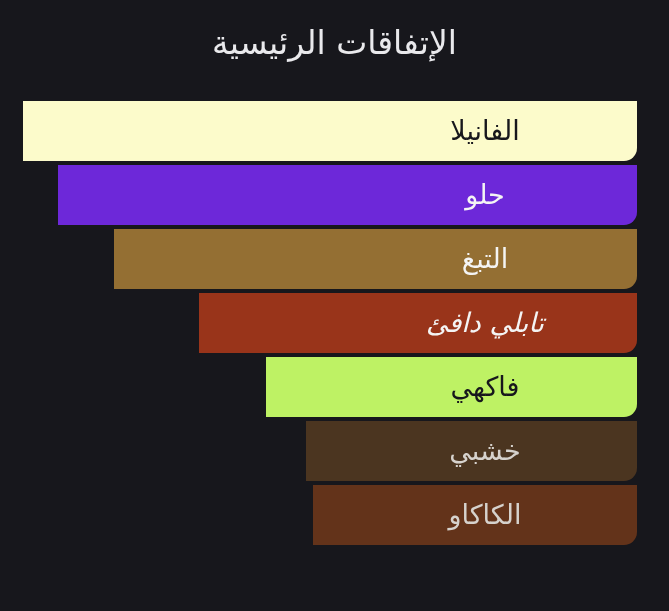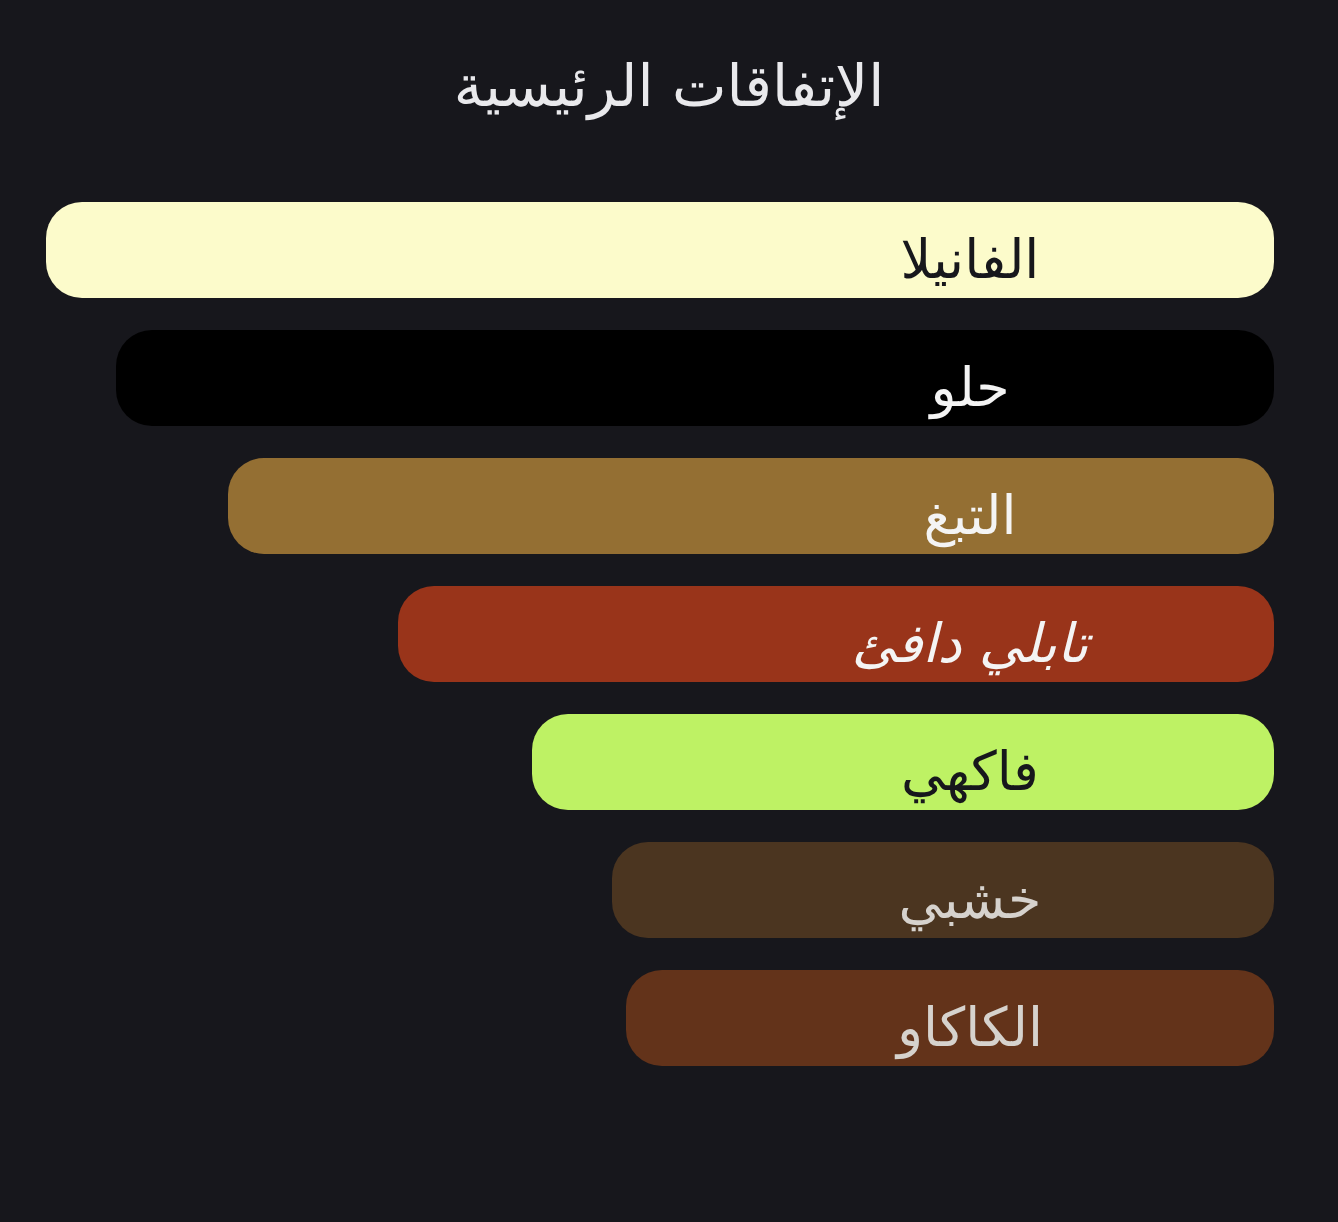--- a/index.html
+++ b/index.html
@@ -19,44 +19,43 @@
     height: 611px;
     background: #17171c;
   }
   .chart-title {
     position: absolute;
     top: 21px;
     left: 0;
     width: 669px;
     text-align: center;
     color: #e9e9ec;
-    font-size: 29px;
+    font-size: 33px;
     line-height: 44px;
     font-weight: 400;
     letter-spacing: 0px;
     direction: rtl;
     white-space: nowrap;
   }
   .funnel {
     position: absolute;
     top: 101px;
     left: 0;
     width: 669px;
     height: 500px;
   }
   .funnel-bar {
     position: absolute;
-    height: 48px;
+    height: 60px;
     border-top-left-radius: 0px;
     border-top-right-radius: 0px;
     border-bottom-left-radius: 0px;
     border-bottom-right-radius: 13px;
     box-sizing: border-box;
     display: block;
-    border-radius: 18px;
   }
   .funnel-label {
     position: absolute;
     top: 0;
     left: 0;
     width: 100%;
     height: 60px;
     line-height: 60px;
     text-align: center;
     font-size: 27px;
@@ -71,21 +70,21 @@
 <div class="chart-root" style="background: rgb(23, 23, 28);">
 
   <div class="chart-title" style="color: rgb(233, 233, 236);">الإتفاقات الرئيسية</div>
 
   <div class="funnel">
 
     <div class="funnel-bar" style="left: 23px; top: 0px; width: 614px; background: rgb(252, 251, 203);">
       <span class="funnel-label" style="color: rgb(23, 23, 28); left: 155px;">الفانيلا</span>
     </div>
 
-    <div class="funnel-bar" style="left: 58px; top: 64px; width: 579px; background: #000000;">
+    <div class="funnel-bar" style="left: 58px; top: 64px; width: 579px; background: #6d28d9;">
       <span class="funnel-label" style="color: rgb(244, 244, 244); left: 137.5px;">حلو</span>
     </div>
 
     <div class="funnel-bar" style="left: 114px; top: 128px; width: 523px; background: rgb(148, 111, 51);">
       <span class="funnel-label" style="color: rgb(244, 244, 244); left: 109.5px;">التبغ</span>
     </div>
 
     <div class="funnel-bar" style="left: 199px; top: 192px; width: 438px; background: rgb(153, 52, 26); font-style: italic;">
       <span class="funnel-label" style="color: rgb(244, 244, 244); left: 67px;">تابلي دافئ</span>
     </div>

